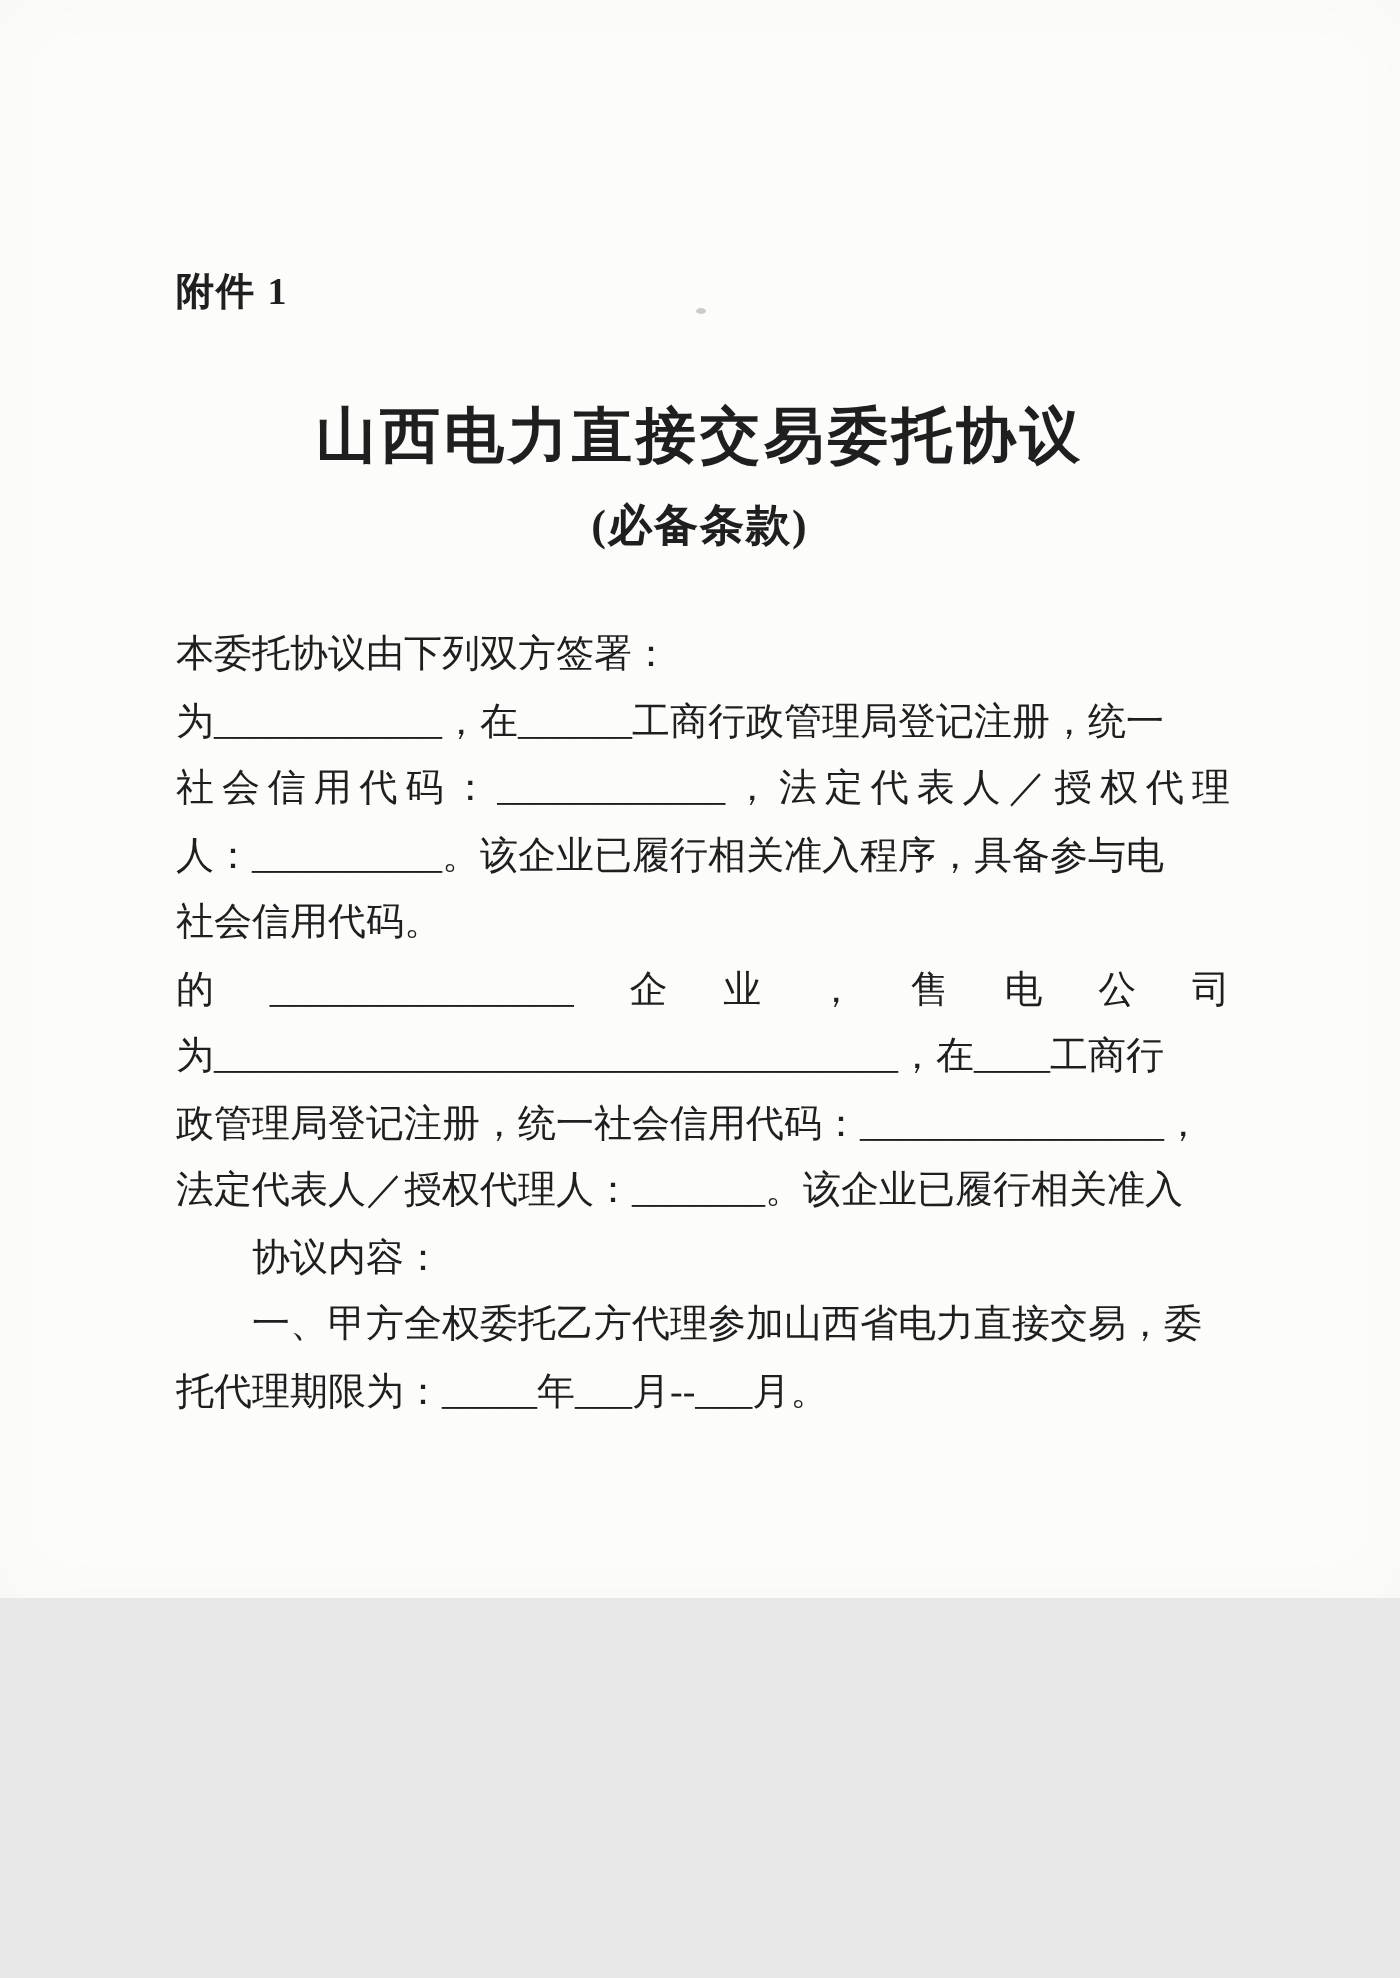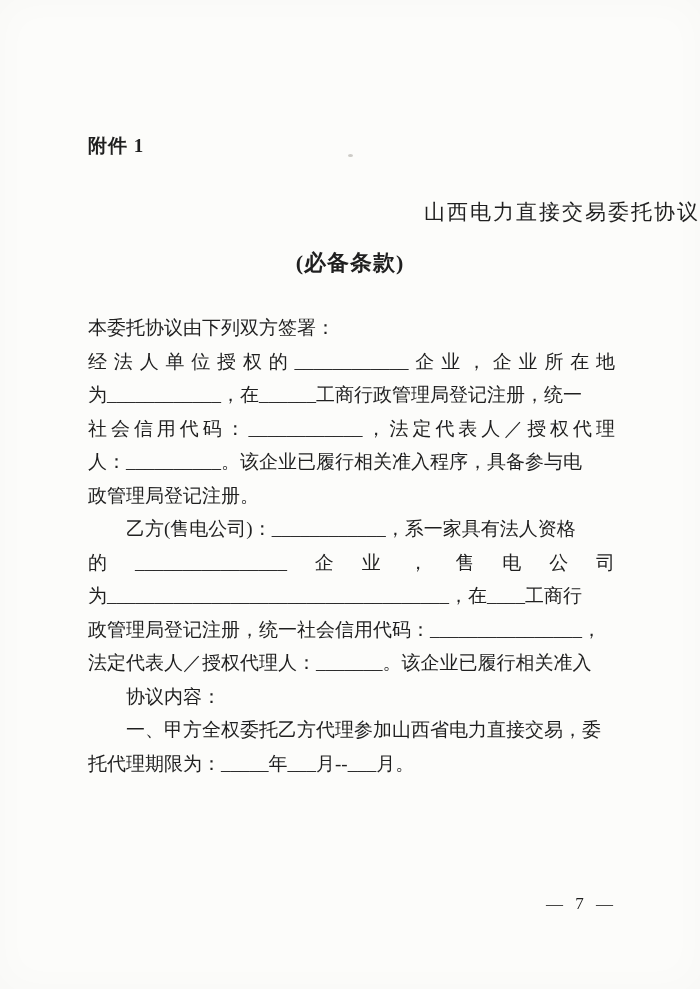--- a/index.html
+++ b/index.html
@@ -3,44 +3,44 @@
 <meta charset="utf-8">
 <style>
   html, body {
     margin: 0;
     padding: 0;
     background: #e8e8e8;
   }
   .page {
     position: relative;
     width: 700px;
-    height: 989px;
+    height: 799px;
     margin: 0 auto;
     background: #fcfcfa;
     color: #1f1f1f;
     font-family: "Liberation Serif", serif;
     overflow: hidden;
     box-shadow: inset 0 0 40px rgba(0,0,0,0.02);
   }
   .attachment-label {
     position: absolute;
     left: 88px;
     top: 133px;
     font-size: 19px;
     font-weight: bold;
     letter-spacing: 1px;
   }
   .doc-title {
     position: absolute;
     left: 0;
     right: 0;
     top: 198px;
-    text-align: right;
-    font-size: 21px;
-    font-weight: normal;
+    text-align: center;
+    font-size: 30px;
+    font-weight: bold;
     letter-spacing: 2px;
   }
   .doc-subtitle {
     position: absolute;
     left: 0;
     right: 0;
     top: 248px;
     text-align: center;
     font-size: 22px;
     font-weight: bold;
@@ -89,26 +89,24 @@
   <div class="scan-speck"></div>
 
   <div class="attachment-label">附件 1</div>
 
   <div class="doc-title">山西电力直接交易委托协议</div>
 
   <div class="doc-subtitle">(必备条款)</div>
 
   <div class="doc-body">
     <div class="body-line">本委托协议由下列双方签署：</div>
-    <div class="body-line spread">经法人单位授权的____________企业，企业所在地</div>
     <div class="body-line">为____________，在______工商行政管理局登记注册，统一</div>
     <div class="body-line spread">社会信用代码：____________，法定代表人／授权代理</div>
     <div class="body-line">人：__________。该企业已履行相关准入程序，具备参与电</div>
-    <div class="body-line">政管理局登记注册。</div>
-    <div class="body-line">　　乙方(售电公司)：____________，系一家具有法人资格</div>
+    <div class="body-line">社会信用代码。</div>
     <div class="body-line spread">的________________企业，售电公司</div>
     <div class="body-line">为____________________________________，在____工商行</div>
     <div class="body-line">政管理局登记注册，统一社会信用代码：________________，</div>
     <div class="body-line">法定代表人／授权代理人：_______。该企业已履行相关准入</div>
     <div class="body-line">　　协议内容：</div>
     <div class="body-line">　　一、甲方全权委托乙方代理参加山西省电力直接交易，委</div>
     <div class="body-line">托代理期限为：_____年___月--___月。</div>
   </div>
 
   <div class="page-number">— 7 —</div>

